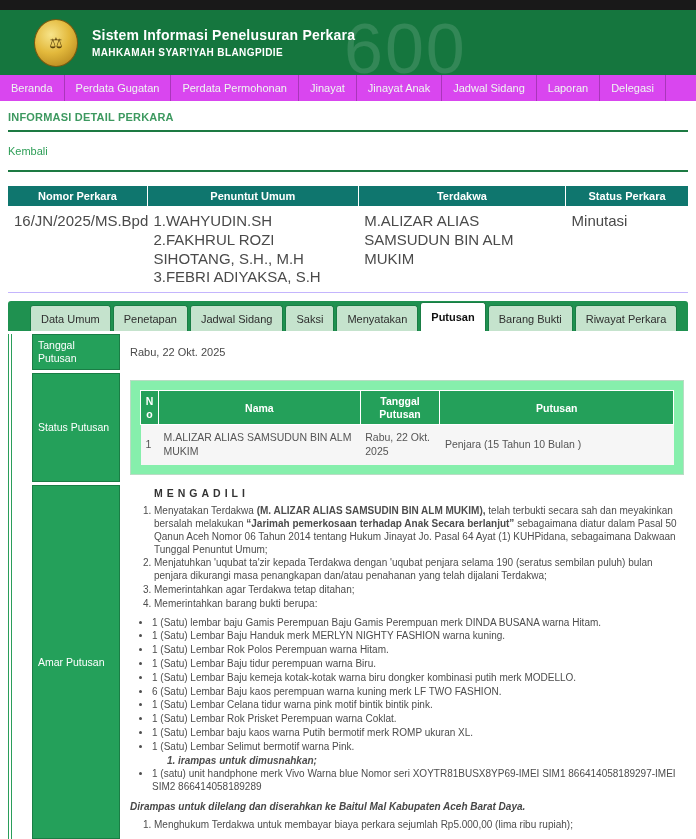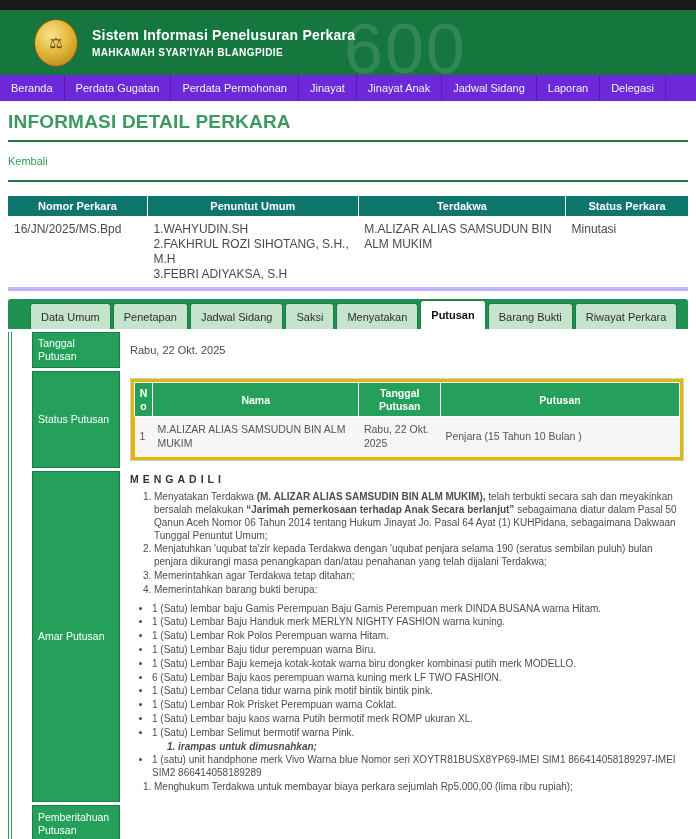--- a/index.html
+++ b/index.html
@@ -31,44 +31,44 @@
   }
   .logo::after {
     content: "⚖"; position: absolute; left: 50%; top: 50%;
     transform: translate(-50%,-52%); font-size: 15px; color: #5d430c;
   }
   .header-text { margin-left: 14px; z-index: 2; }
   .header-title { color: #ffffff; font-size: 14px; font-weight: bold; letter-spacing: 0.2px; }
   .header-subtitle { color: #ffffff; font-size: 10px; font-weight: bold; margin-top: 4px; letter-spacing: 0.4px; }
 
   
-  .navbar { height: 26px; background: #6d28d9; display: flex; align-items: stretch; }
+  .navbar { height: 26px; background: #d946ef; display: flex; align-items: stretch; }
   .nav-item {
     color: #eef7f1; font-size: 11px; display: flex; align-items: center;
     padding: 0 11px; border-right: 1px solid rgba(0,0,0,0.22); cursor: pointer;
     white-space: nowrap;
   }
 
   
   .content { padding: 6px 8px 0 8px; }
-  .page-title { color: #3d9960; font-size: 19px; font-weight: bold; margin: 4px 0 7px 0; letter-spacing: 0.2px; }
+  .page-title { color: #3d9960; font-size: 11px; font-weight: bold; margin: 4px 0 7px 0; letter-spacing: 0.2px; }
   .hr-green { border: 0; border-top: 2px solid #1d7a43; height: 0; }
   .back-link { display: inline-block; color: #2e9e57; font-size: 11px; margin: 13px 0 13px 0; text-decoration: none; cursor: pointer; }
 
   
   .case-table { width: 100%; border-collapse: collapse; margin-top: 14px; table-layout: fixed; }
   .case-table th {
     background: #0f766e; color: #ffffff; font-size: 11px; font-weight: bold;
     padding: 4px 4px; text-align: center; border: 1px solid #ffffff; border-top: none;
   }
   .case-table th:first-child { border-left: none; }
   .case-table th:last-child { border-right: none; }
   .case-table td {
-    font-size: 12px; color: #4a4a4a; vertical-align: top;
-    padding: 5px 6px; line-height: 1.25; border-bottom: 4px solid #c4b5fd;
+    font-size: 15px; color: #4a4a4a; vertical-align: top;
+    padding: 5px 6px; line-height: 1.25; border-bottom: 1px solid #c4b5fd;
   }
   .col-nomor { width: 20.5%; } .col-penuntut { width: 31%; }
   .col-terdakwa { width: 30.5%; } .col-status { width: 18%; }
 
   
   .tabstrip {
     margin-top: 8px; height: 30px; background: #1f9150; border-radius: 3px 3px 0 0;
     display: flex; align-items: flex-end; padding-left: 22px;
   }
   .tab {
@@ -86,36 +86,36 @@
   .dlabel {
     width: 88px; flex: 0 0 88px; background: #24a05a; color: #ffffff;
     font-size: 10.5px; padding: 4px 5px; display: flex; align-items: center;
     line-height: 1.25; border: 1px solid #1a7d45;
   }
   .dvalue { flex: 1; font-size: 11px; color: #4a4a4a; padding: 4px 4px 4px 10px; display: flex; align-items: center; }
   .dvalue.top { display: block; align-items: initial; }
   .min24 { min-height: 24px; } .min38 { min-height: 38px; }
 
   
-  .status-table-wrap { border: 1px solid #b9dcc4; background: #eab308; padding: 3px; margin: 3px 0 3px 0; }
+  .status-table-wrap { border: 1px solid #b9dcc4; background: #86efac; padding: 9px; margin: 3px 0 3px 0; }
   .status-table { width: 100%; border-collapse: collapse; table-layout: fixed; }
   .status-table th {
     background: #24a05a; color: #ffffff; font-size: 10.5px; font-weight: bold;
     text-align: center; padding: 4px 2px; border: 1px solid #ffffff; line-height: 1.2;
   }
   .status-table td {
     background: #f6f6f6; color: #555555; font-size: 10.5px; padding: 6px 5px;
     line-height: 1.3; vertical-align: middle;
   }
   .st-no { width: 18px; word-break: break-all; }
   .st-nama { width: 38%; } .st-tgl { width: 15%; } .st-put { width: 44%; }
 
   
   .amar { font-size: 10px; color: #4d4d4d; line-height: 1.28; padding-top: 2px; }
-  .amar .mengadili { font-weight: bold; letter-spacing: 4px; color: #333333; font-size: 10.5px; margin-bottom: 5px; }
+  .amar .mengadili { font-weight: bold; letter-spacing: 4px; color: #333333; font-size: 10.5px; margin-bottom: 5px; margin-left: 24px; }
   .amar ol.main { margin: 0 0 6px 0; padding-left: 24px; }
   .amar ol.main > li { margin-bottom: 1px; }
   .amar ul.evidence { margin: 6px 0 0 0; padding-left: 22px; list-style-type: disc; }
   .amar ul.evidence > li { margin-bottom: 1px; }
   .amar ol.sub { padding-left: 26px; margin: 1px 0; }
   .amar ol.sub > li, .bold-italic { font-weight: bold; font-style: italic; }
   .amar .dirampas { font-weight: bold; font-style: italic; margin: 7px 0 5px 0; color: #474747; }
   .amar ol.biaya { padding-left: 24px; margin-bottom: 4px; }
 </style>
 </head>
@@ -249,20 +249,21 @@
           <li>1 (Satu) Lembar Celana tidur warna pink motif bintik bintik pink.</li>
           <li>1 (Satu) Lembar Rok Prisket Perempuan warna Coklat.</li>
           <li>1 (Satu) Lembar baju kaos warna Putih bermotif merk ROMP ukuran XL.</li>
           <li><span>1 (Satu) Lembar Selimut bermotif warna Pink.</span>
             <ol class="sub">
               <li>irampas untuk dimusnahkan;</li>
             </ol>
           </li>
           <li>1 (satu) unit handphone merk Vivo Warna blue Nomor seri XOYTR81BUSX8YP69-IMEI SIM1 866414058189297-IMEI SIM2 866414058189289</li>
         </ul>
+        <p class="dirampas">Dirampas untuk dilelang dan diserahkan ke Baitul Mal Kabupaten Aceh Barat Daya.</p>
         <ol class="biaya">
           <li>Menghukum Terdakwa untuk membayar biaya perkara sejumlah Rp5.000,00 (lima ribu rupiah);</li>
         </ol>
       </div>
     </div>
 
     <div class="drow min38">
       <div class="dlabel">Pemberitahuan Putusan</div>
       <div class="dvalue"></div>
     </div>

